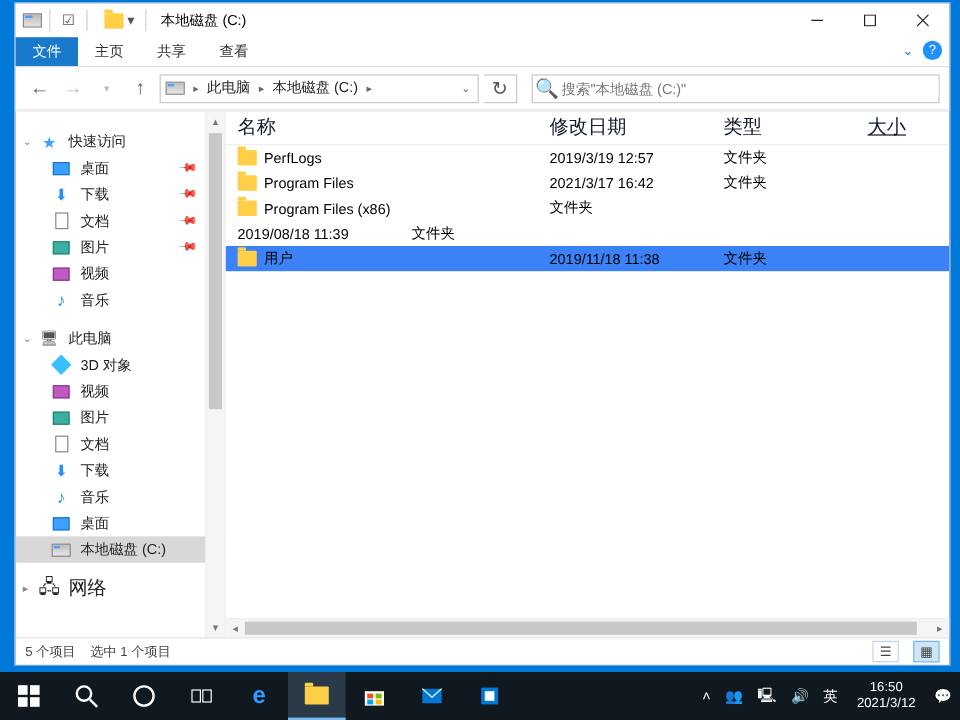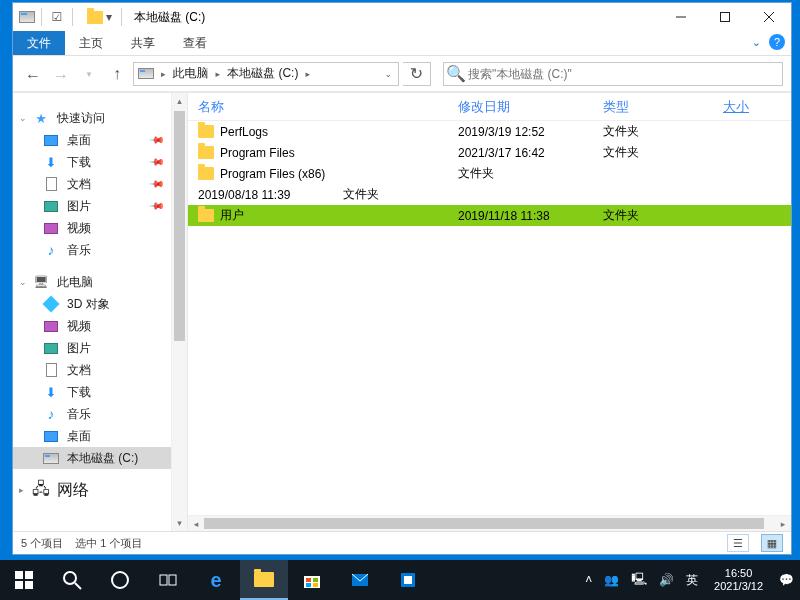--- a/index.html
+++ b/index.html
@@ -63,26 +63,26 @@
   .note{color:#1e90ff;font-size:14px;}
   .arrow-down{color:#1e90ff;font-size:13px;}
   .star{color:#3ca0ff;font-size:13px;}
   .pc{color:#555;font-size:12px;}
   .drive-sm{width:16px;height:11px;background:linear-gradient(#bcbcbc,#e8e8e8);border:1px solid #888;position:relative;}
   .drive-sm::after{content:"";position:absolute;left:1px;top:1px;width:5px;height:2px;background:#46a0ff;}
   .cube{width:12px;height:12px;background:#36c0ff;transform:rotate(45deg);}  
 
   
   .list{flex:1;display:flex;flex-direction:column;position:relative;}
-  .cols{height:28px;display:flex;align-items:center;font-size:13px;color:#3b82f6;border-bottom:1px solid #eee;}
+  .cols{height:28px;display:flex;align-items:center;font-size:16px;color:#0f172a;border-bottom:1px solid #eee;}
   .cols .c{padding-left:10px;}
   .c-name{width:260px;} .c-date{width:145px;} .c-type{width:120px;} .c-size{flex:1;text-decoration:underline;}
   .rows{flex:1;overflow:hidden;}
   .row{height:21px;display:flex;font-size:12px;color:#000;}
-  .row.sel{background:#84cc16;}
+  .row.sel{background:#3b82f6;}
   .row .c{padding-left:10px;display:flex;align-items:center;gap:6px;}
   .hscroll{height:16px;background:#f5f5f5;border-top:1px solid #eee;display:flex;align-items:center;position:relative;}
   .hscroll .thumb{position:absolute;left:16px;width:560px;top:2px;bottom:2px;background:#c8c8c8;}
   .hscroll .arr{width:16px;text-align:center;color:#777;font-size:9px;position:absolute;}
   .hscroll .arr.l{left:0}.hscroll .arr.r{right:0}
 
   
   .status{height:23px;border-top:1px solid #e0e0e0;display:flex;align-items:center;font-size:11px;color:#444;padding:0 8px;gap:12px;}
   .status .spacer{flex:1;}
   .viewbtn{width:22px;height:18px;border:1px solid #bcd6ef;display:flex;align-items:center;justify-content:center;}
@@ -293,21 +293,21 @@
         <div class="c c-date">修改日期</div>
         <div class="c c-type">类型</div>
         <div class="c c-size">大小</div>
       </div>
       <div class="rows" id="rows">
           <div class="row ">
     <div class="c c-name">
               <span class="folder-ico"></span>
               <span>PerfLogs</span>
             </div>
-    <div class="c c-date">2019/3/19 12:52</div>
+    <div class="c c-date">2019/3/19 12:57</div>
     <div class="c c-type">文件夹</div>
     <div class="c c-size"></div>
   </div>
           <div class="row ">
     <div class="c c-name">
               <span class="folder-ico"></span>
               <span>Program Files</span>
             </div>
     <div class="c c-date">2021/3/17 16:42</div>
     <div class="c c-type">文件夹</div>

